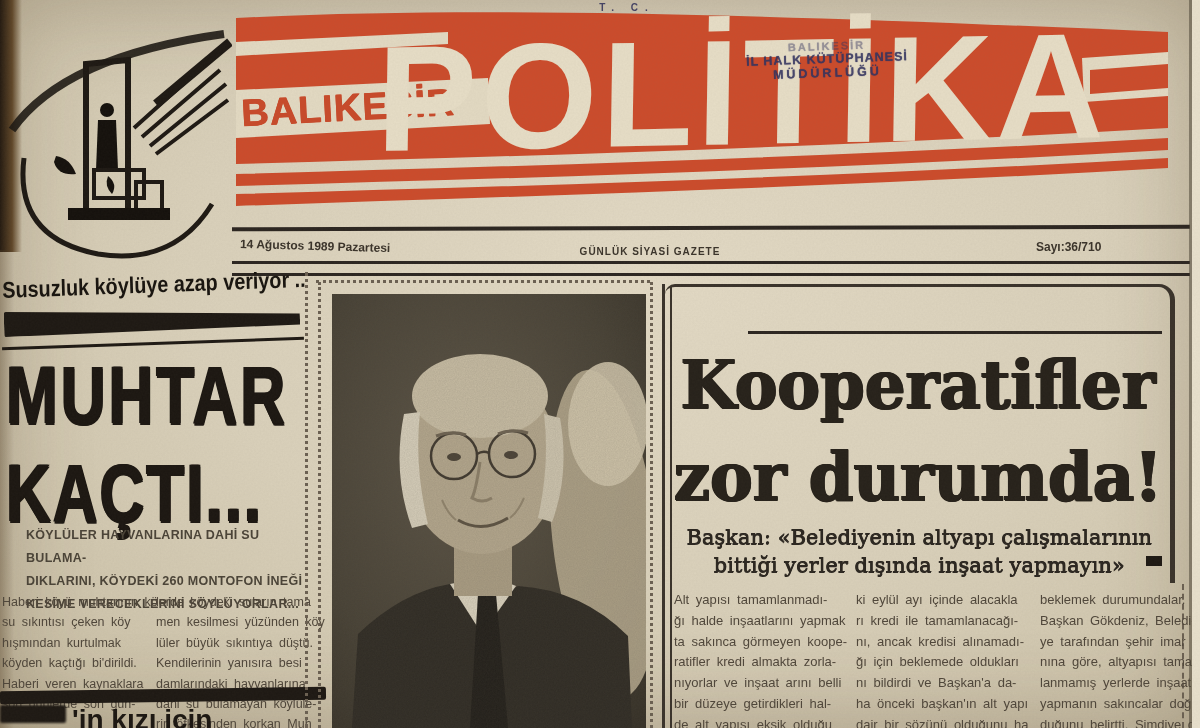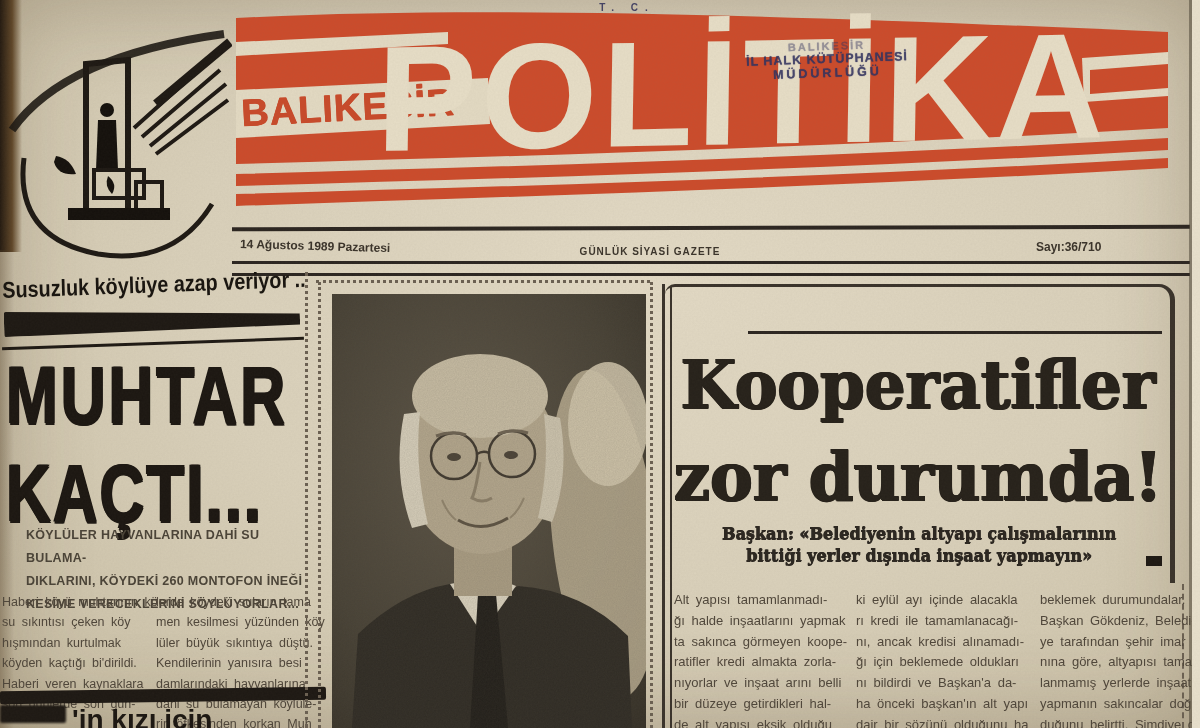--- a/index.html
+++ b/index.html
@@ -77,21 +77,21 @@
   .hbox{left:665px;top:284px;width:505px;height:296px;border-top:3px solid #39322a;
     border-right:5px solid #39322a;border-radius:10px 16px 0 0;}
   .rkicker{left:672px;top:302px;width:492px;text-align:center;font-size:19px;font-weight:bold;
     color:#211c16;letter-spacing:.2px;}
   .rkicker-line{left:748px;top:331px;width:414px;height:3px;background:#2b2520;}
   .rh{width:492px;left:672px;text-align:center;font-family:"DejaVu Serif",serif;font-weight:bold;
     color:#26211a;font-size:64px;transform:scaleY(1.06);transform-origin:center top;white-space:nowrap;}
   .rh1{top:344px;}
   .rh2{top:436px;}
   .rquote{left:676px;top:523px;width:486px;text-align:center;font-family:"DejaVu Serif",serif;
-    font-weight:bold;font-size:16px;line-height:1.35;color:#2b2620;white-space:pre-line;}
+    font-weight:normal;font-size:21px;line-height:1.35;color:#2b2620;white-space:pre-line;}
   .rsq{left:1146px;top:556px;width:16px;height:10px;background:#1d1813;}
   .rbody{font-size:13px;line-height:1.6;color:#4f463a;white-space:pre;word-spacing:3px;}
   .rcol1{left:674px;top:590px;width:178px;}
   .rcol2{left:856px;top:590px;width:180px;}
   .rcol3{left:1040px;top:590px;width:150px;}
 
   .grain{left:0;top:0;width:1200px;height:728px;pointer-events:none;opacity:.07;}
 </style>
 </head>
 <body>

